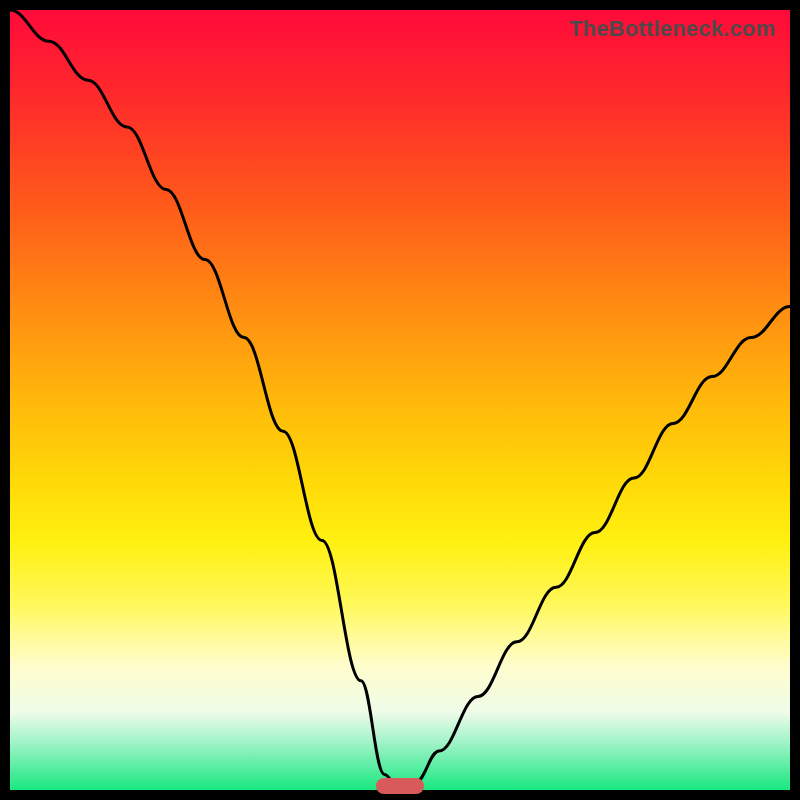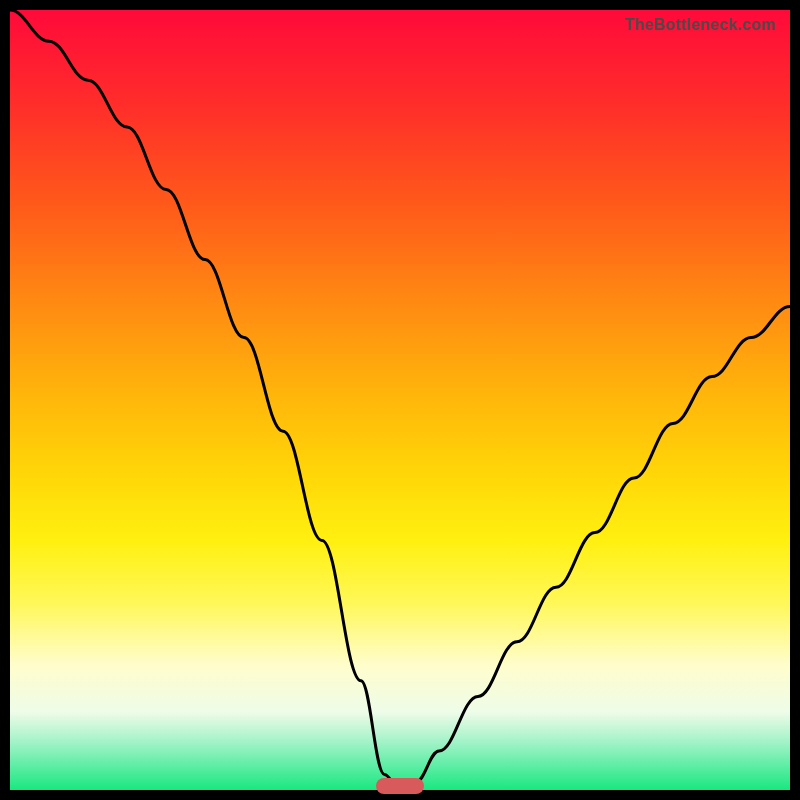--- a/index.html
+++ b/index.html
@@ -28,21 +28,21 @@
       #fffdcc 84%,
       #eefce8 90%,
       #9ef3c6 94%,
       #18e880 100%);
   }
   .watermark {
     position: absolute;
     top: 6px;
     right: 14px;
     font-family: Arial, Helvetica, sans-serif;
-    font-size: 16px;
+    font-size: 22px;
     font-weight: 600;
     color: #4a4a4a;
     letter-spacing: 0.2px;
   }
   .curve-svg {
     position: absolute;
     left: 0; top: 0;
     width: 100%;
     height: 100%;
   }

